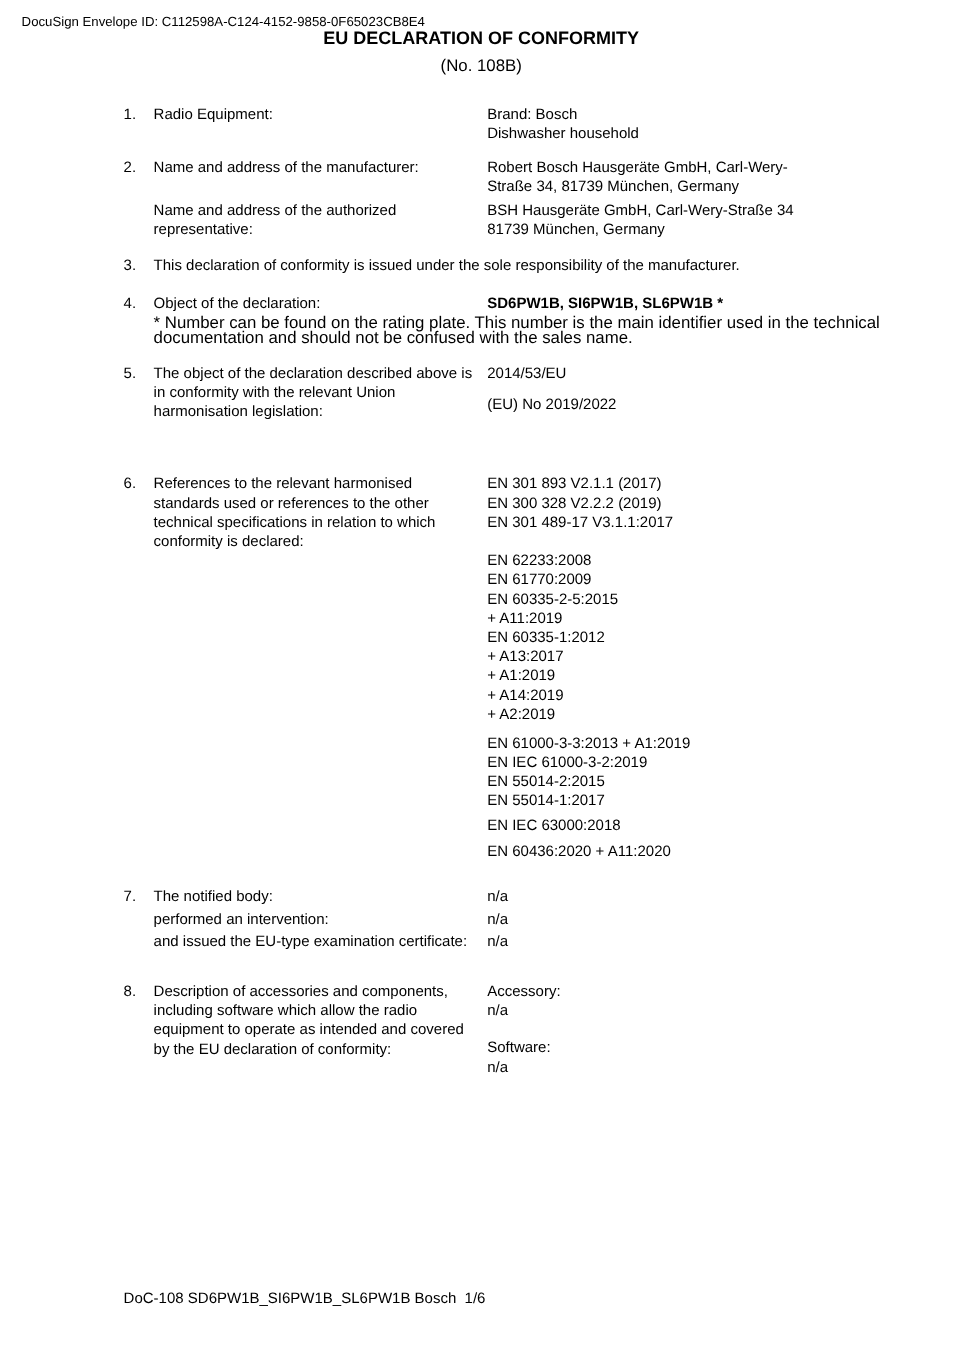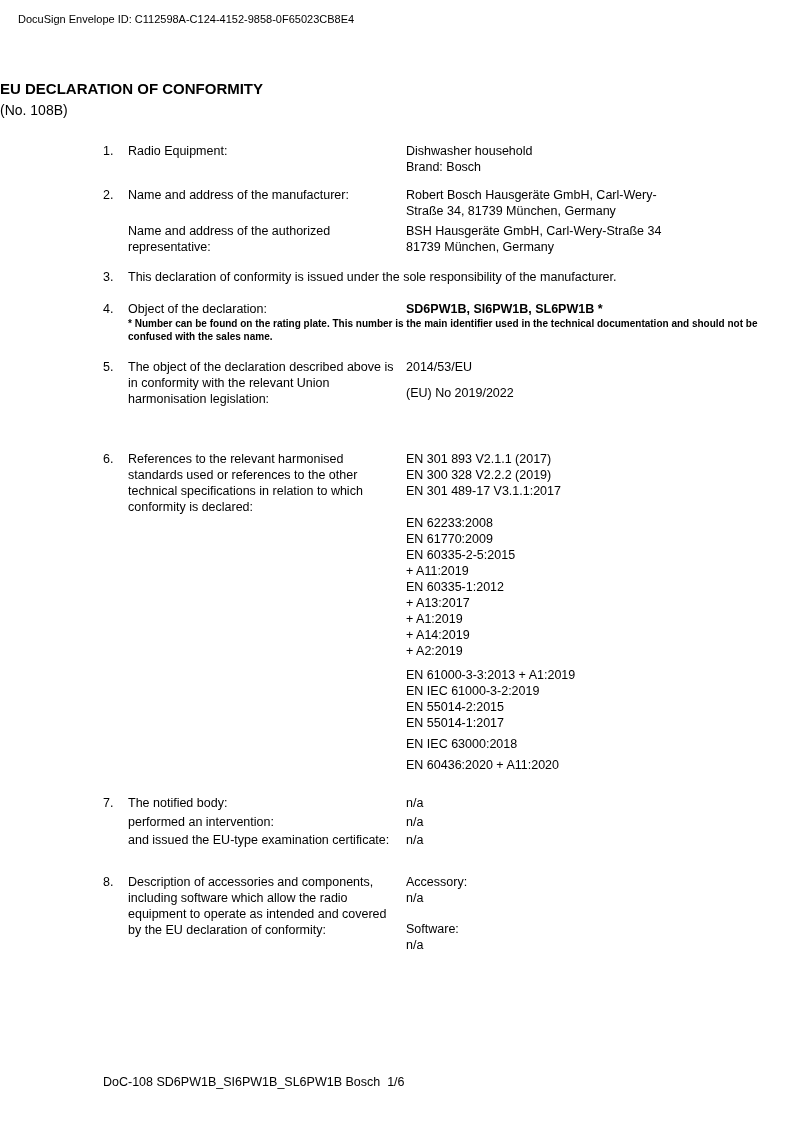--- a/index.html
+++ b/index.html
@@ -16,21 +16,22 @@
     overflow: hidden;
   }
   .docusign {
     position: absolute;
     top: 13px;
     left: 18px;
     font-size: 11px;
     line-height: 13px;
   }
   .title-block {
-    padding-top: 80px;
+    padding-top: 24px;
+    text-align: center;
   }
   .doc-title {
     font-size: 15px;
     font-weight: bold;
     line-height: 18px;
   }
   .doc-subtitle {
     font-size: 14px;
     line-height: 18px;
     margin-top: 3px;
@@ -39,25 +40,24 @@
   .row {
     display: grid;
     grid-template-columns: 25px 278px 1fr;
   }
   .num { grid-column: 1; }
   .label { grid-column: 2; padding-right: 10px; }
   .value { grid-column: 3; }
   .span-text { grid-column: 2 / 4; white-space: nowrap; }
   .footnote {
     grid-column: 2 / 4;
-    font-size: 10px;
+    font-size: 14px;
     line-height: 12.5px;
     width: 645px;
     margin-top: 1px;
-    font-weight: bold;
   }
   .bold { font-weight: bold; }
   .i1  { margin-top: 0; }
   .i2a { margin-top: 12px; }
   .i2b { margin-top: 4px; }
   .i3  { margin-top: 14px; }
   .i4  { margin-top: 16px; }
   .i5  { margin-top: 16px; }
   .i6  { margin-top: 44px; }
   .i7a { margin-top: 22px; }
@@ -92,22 +92,22 @@
     <div class="doc-title">EU DECLARATION OF CONFORMITY</div>
     <div class="doc-subtitle">(No. 108B)</div>
   </div>
 
   <div class="items">
 
     <div class="row i1">
       <div class="num">1.</div>
       <div class="label">Radio Equipment:</div>
       <div class="value">
+          <div>Brand: Bosch</div>
           <div>Dishwasher household</div>
-          <div>Brand: Bosch</div>
         </div>
     </div>
 
     <div class="row i2a">
       <div class="num">2.</div>
       <div class="label">Name and address of the manufacturer:</div>
       <div class="value">Robert Bosch Hausgeräte GmbH, Carl-Wery-Straße 34, 81739 München, Germany</div>
     </div>
     <div class="row i2b">
       <div class="num"></div>

